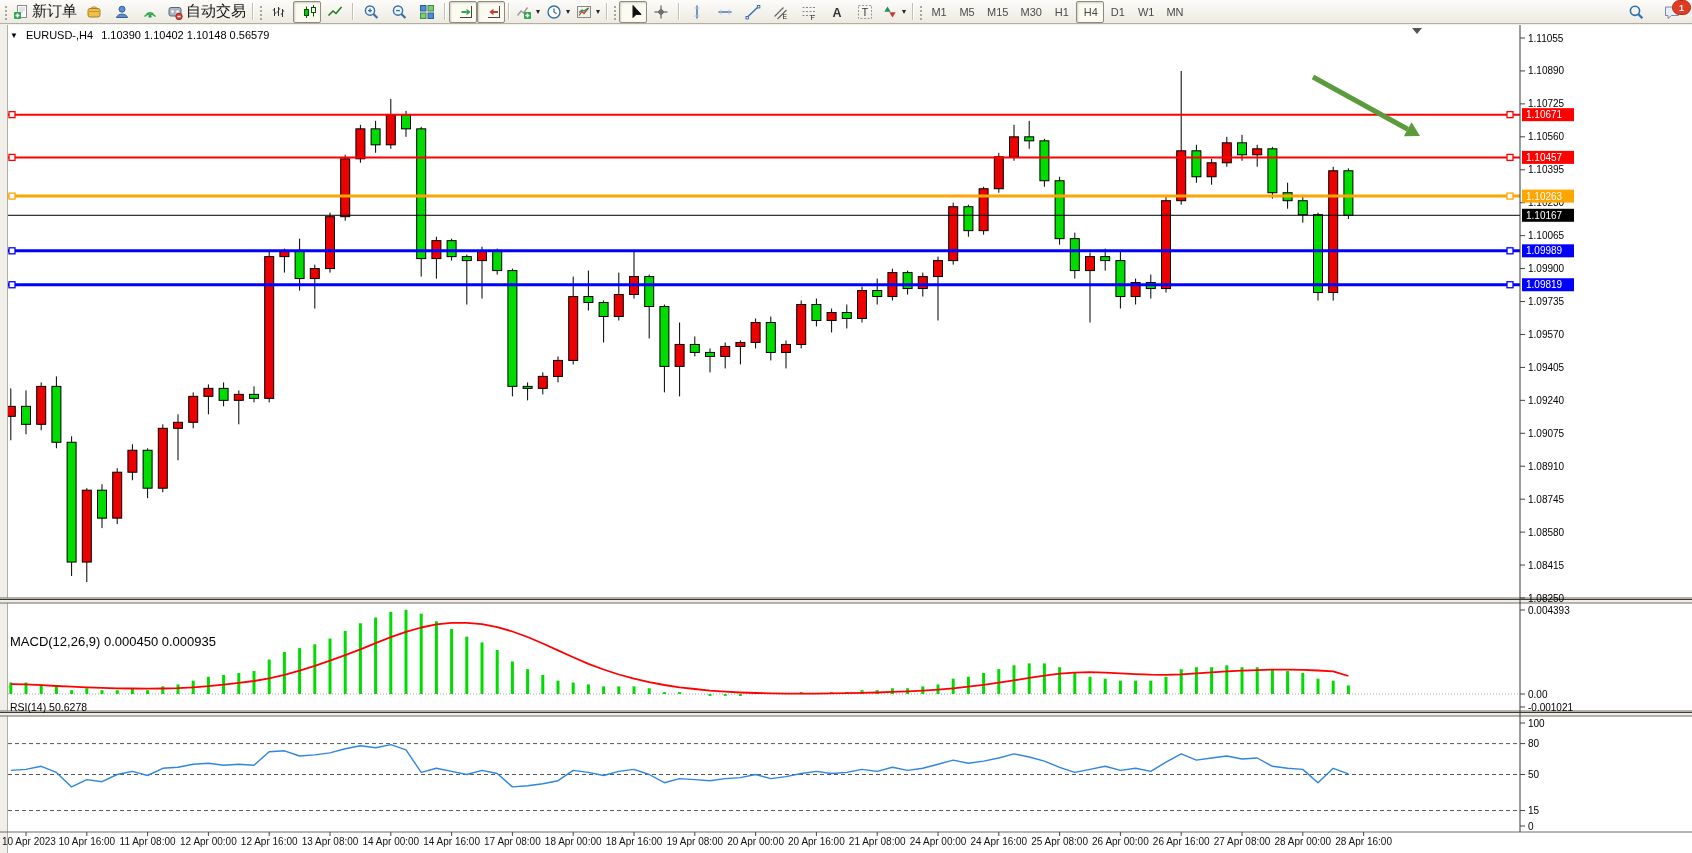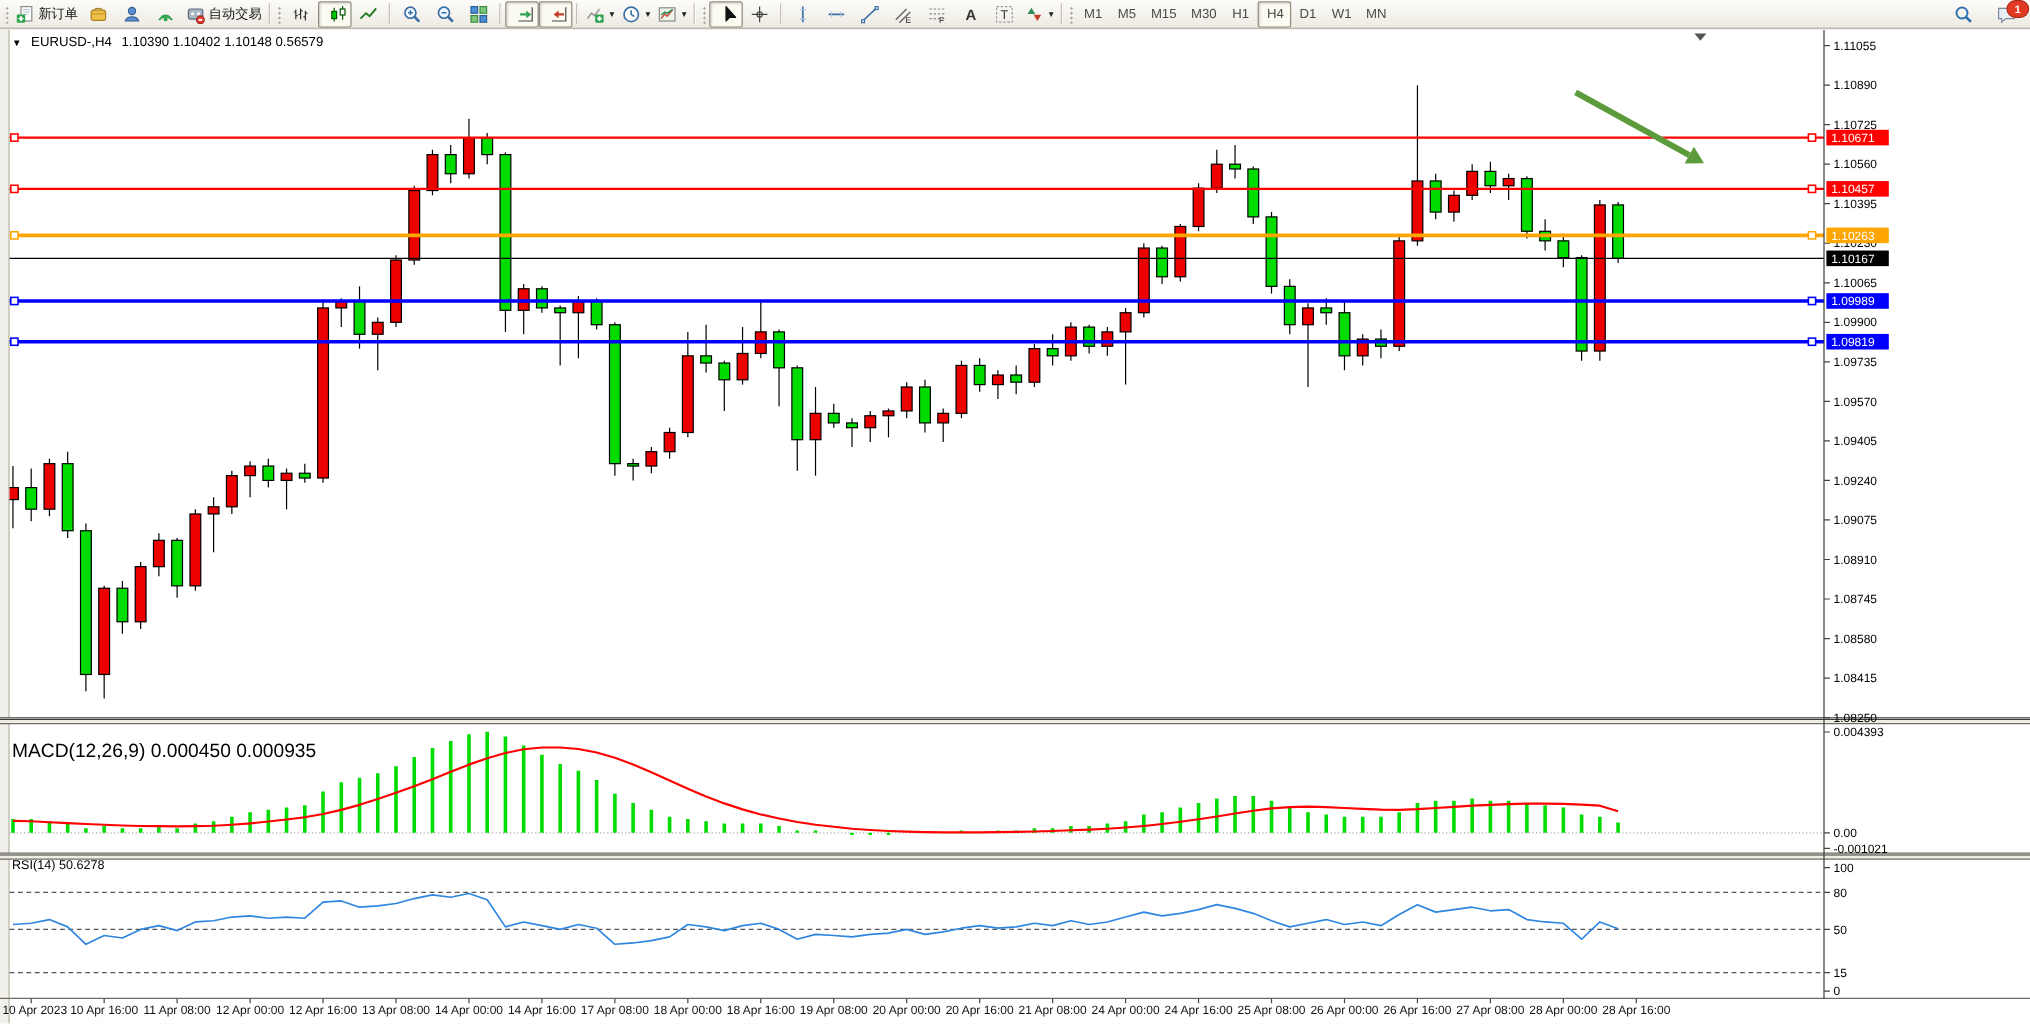--- a/index.html
+++ b/index.html
@@ -6,38 +6,38 @@
   body{width:1692px;height:853px;overflow:hidden;background:#f1efe9;
        font-family:"Liberation Sans",sans-serif;position:relative;}
   #toolbar{position:absolute;top:0;left:0;width:1692px;height:24px;
     background:linear-gradient(#fdfcfa,#edeae2);border-bottom:1px solid #b2aea2;
     display:flex;align-items:center;padding-left:2px;box-sizing:border-box;white-space:nowrap;z-index:5;}
   .tb-btn{height:20px;min-width:22px;display:inline-flex;align-items:center;justify-content:center;
     gap:3px;padding:0 2px;border:1px solid transparent;border-radius:2px;color:#1a1a1a;
     font-size:12px;cursor:default;flex:0 0 auto;}
   .tb-btn.pressed{background:#fcfbf2;border:1px solid #8f8b7e;box-shadow:inset 1px 1px 2px rgba(0,0,0,.18);justify-content:flex-end;}
   .tb-btn svg{display:block;}
-  .tb-label{font-size:11px;color:#111;font-family:Liberation Serif, serif;}
+  .tb-label{font-size:15px;color:#111;font-family:Liberation Serif, serif;}
   .tf-text{font-size:11px;font-weight:normal;color:#4a4a4a;padding:0 3px;}
   .tb-sep{width:1px;height:17px;background:#c3bfb2;border-right:1px solid #ffffff;margin:0 3px;flex:0 0 auto;}
   .tb-grip{width:5px;height:16px;margin:0 2px 0 1px;flex:0 0 auto;
     background-image:radial-gradient(circle,#a9a598 34%,transparent 36%);background-size:4px 4px;background-position:1px 1px;}
   .tb-caret{font-size:8px;color:#222;margin-left:1px;}
   #toolbar-right{position:absolute;right:6px;top:0;height:24px;display:flex;align-items:center;gap:8px;}
   .chat-wrap{position:relative;}
   .badge{position:absolute;top:-2px;right:-6px;min-width:13px;height:13px;border-radius:8px;
     background:#e23b24;border:1px solid #b02a18;color:#fff;font-size:9px;font-weight:bold;
     display:flex;align-items:center;justify-content:center;padding:0 2px;}
   #chart-window{position:absolute;top:25px;left:0;width:1692px;height:828px;background:#ffffff;}
   #chart-svg{position:absolute;left:0;top:0;}
   .overlay{position:absolute;font-size:11px;color:#000;z-index:3;pointer-events:none;}
   #chart-title{left:10px;top:4px;display:flex;gap:8px;align-items:center;}
   #chart-title .tri{font-size:8px;color:#000;}
-  #macd-label{left:10px;top:593px;font-size:16px;}
-  #rsi-label{left:10px;top:690px;font-size:10.5px;}
+  #macd-label{left:10px;top:609px;font-size:13px;}
+  #rsi-label{left:10px;top:676px;font-size:10.5px;}
   svg text{font-family:"Liberation Sans",sans-serif;}
 </style>
 </head>
 <body>
 
 <div id="toolbar">
     <div class="tb-grip"></div>
     <div class="tb-btn">
       <svg width="16" height="16" viewBox="0 0 16 16" fill="none">
         <rect x="4.5" y="1.5" width="9" height="12" fill="#fff" stroke="#8a8a8a"></rect>

